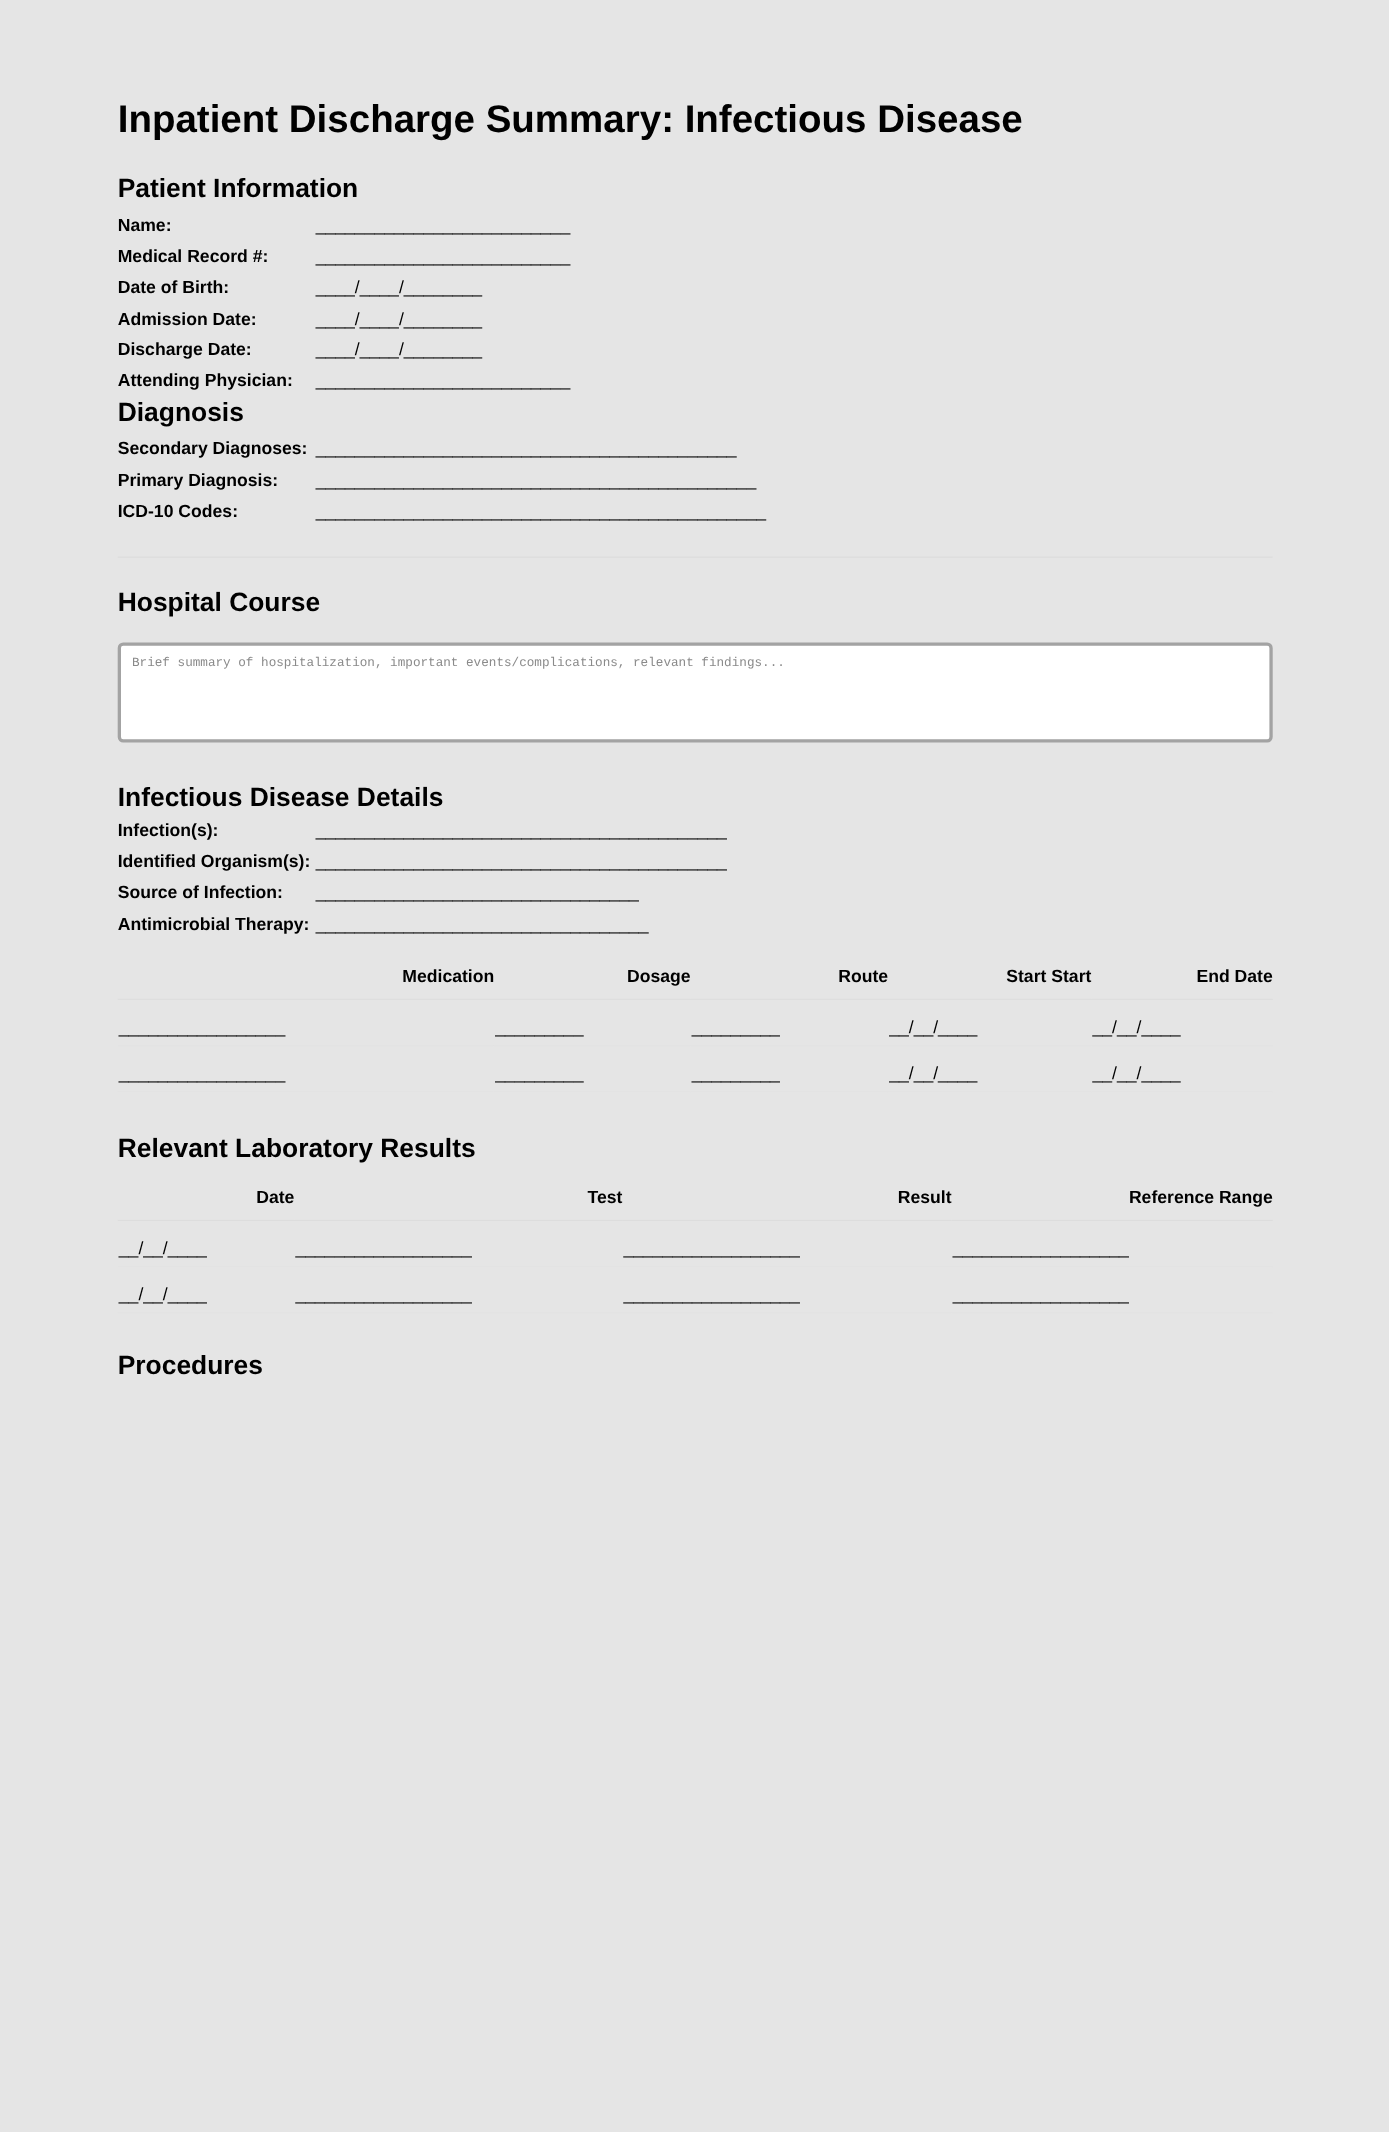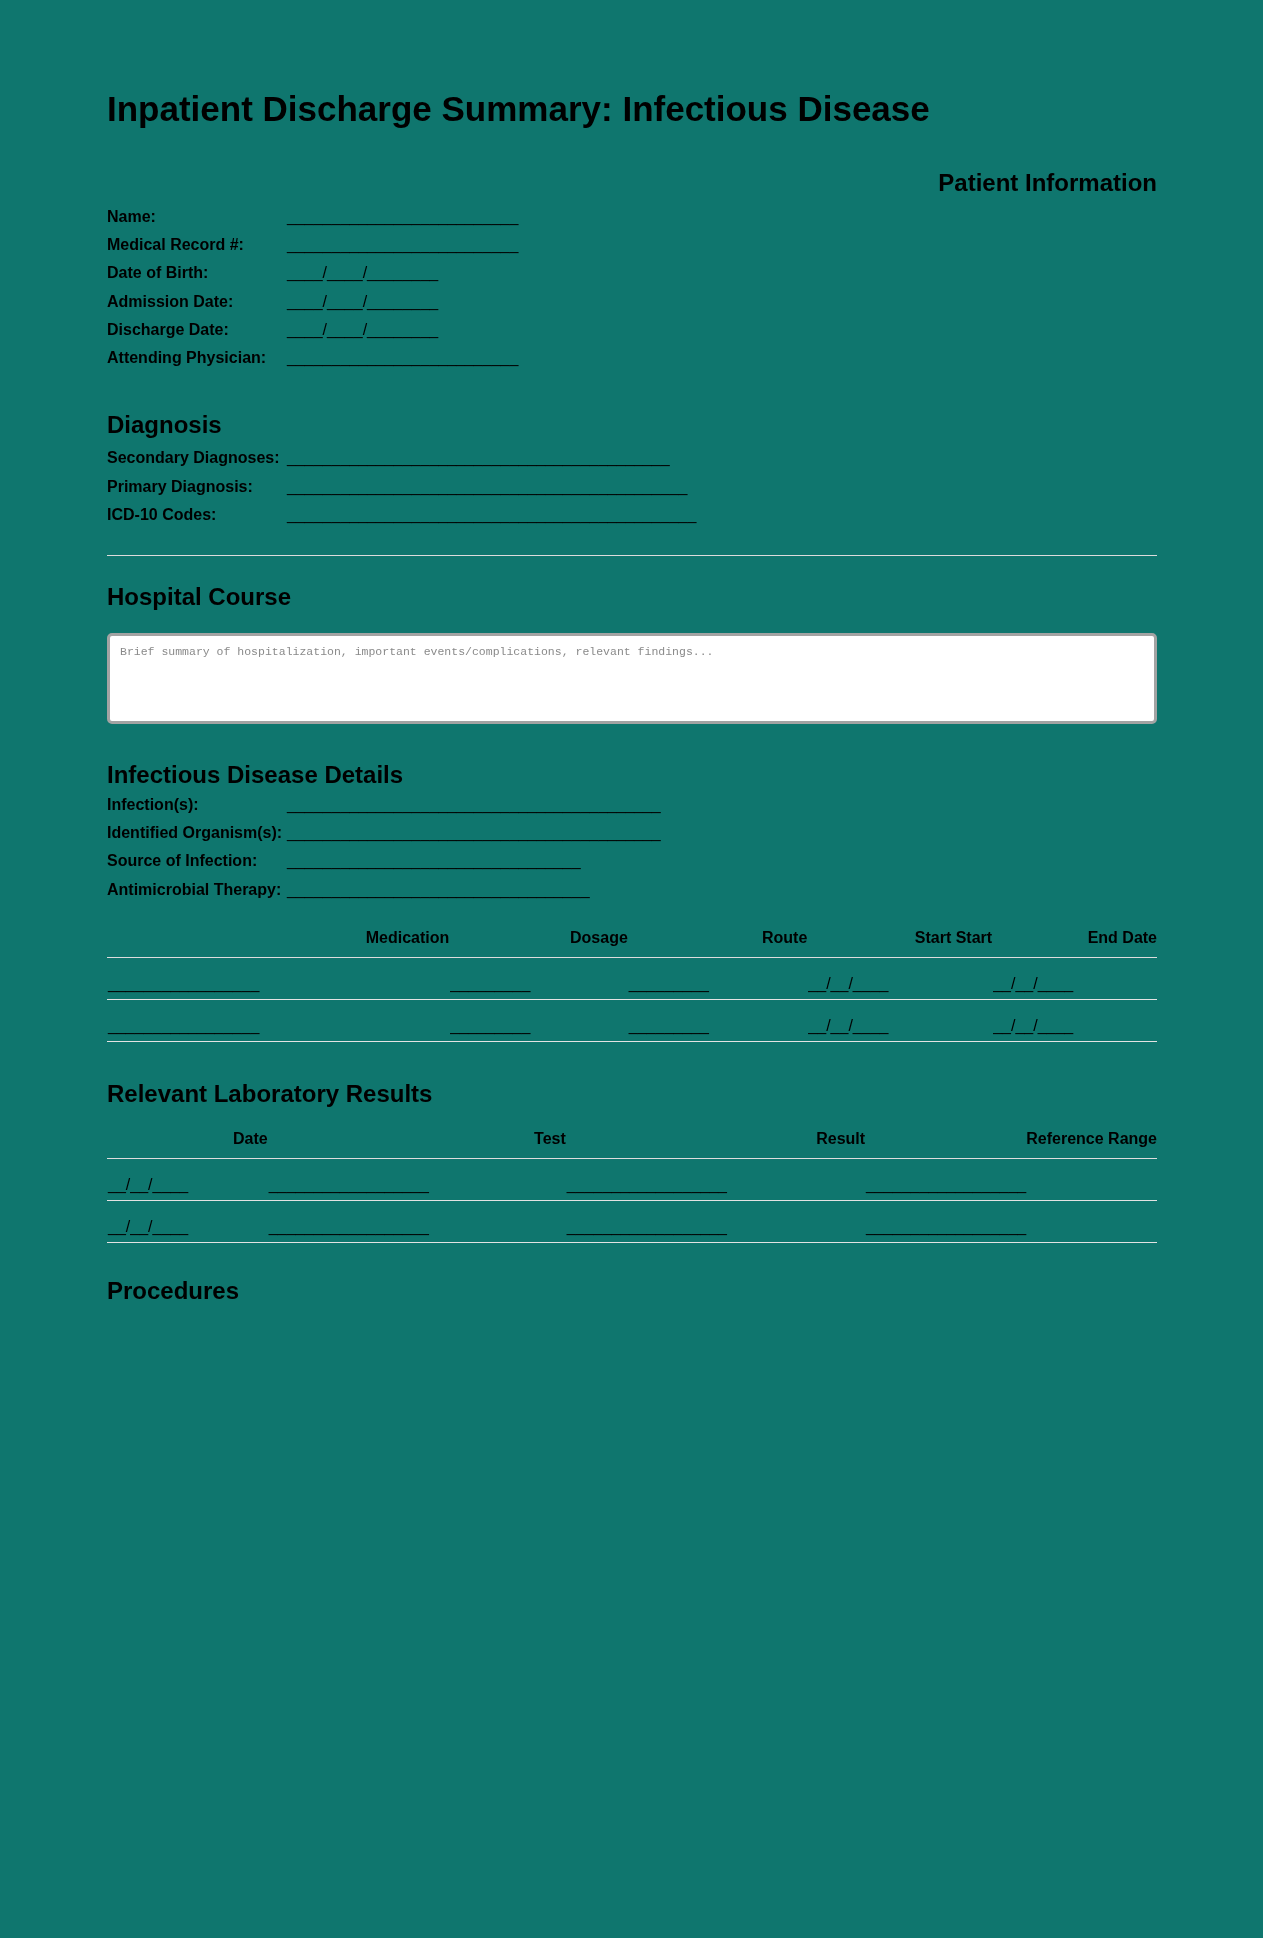--- a/index.html
+++ b/index.html
@@ -1,24 +1,24 @@
 <!DOCTYPE html>
 <html><head>
 <meta charset="utf-8">
 <style>
   html,body { margin:0; padding:0; background:#ffffff; }
   body { font-family:"Liberation Sans", sans-serif; color:#000; }
-  .page { position:relative; width:1263px; height:1938px; background:#0f766e; overflow:hidden; }
+  .page { position:relative; width:1263px; height:1938px; background:#e5e5e5; overflow:hidden; }
   .clip { position:absolute; top:0; left:0; width:1263px; height:1301px; overflow:hidden; }
   .content { width:1050px; margin-left:107px; }
 
   h1 { font-size:35px; font-weight:bold; line-height:1.2; margin:88px 0 0 0; }
   h2 { font-size:24px; font-weight:bold; line-height:1.2; margin:0; }
-  .h2-patient { margin-top:39px;text-align:right; }
-  .h2-diagnosis { margin-top:38px; }
+  .h2-patient { margin-top:28px; }
+  .h2-diagnosis { }
   .h2-course { margin-top:27px; }
   .h2-idd { margin-top:37px; }
   .h2-lab { margin-top:38px; }
   .h2-proc { margin-top:34px; }
 
   .fieldlist { margin-top:5px; }
   .fieldlist.tight { margin-top:1px; }
   .frow { display:flex; font-size:16px; line-height:28.3px; }
   .frow .lbl { font-weight:bold; width:180px; flex:none; white-space:nowrap; }
   .frow .val { font-weight:normal; white-space:pre; }

